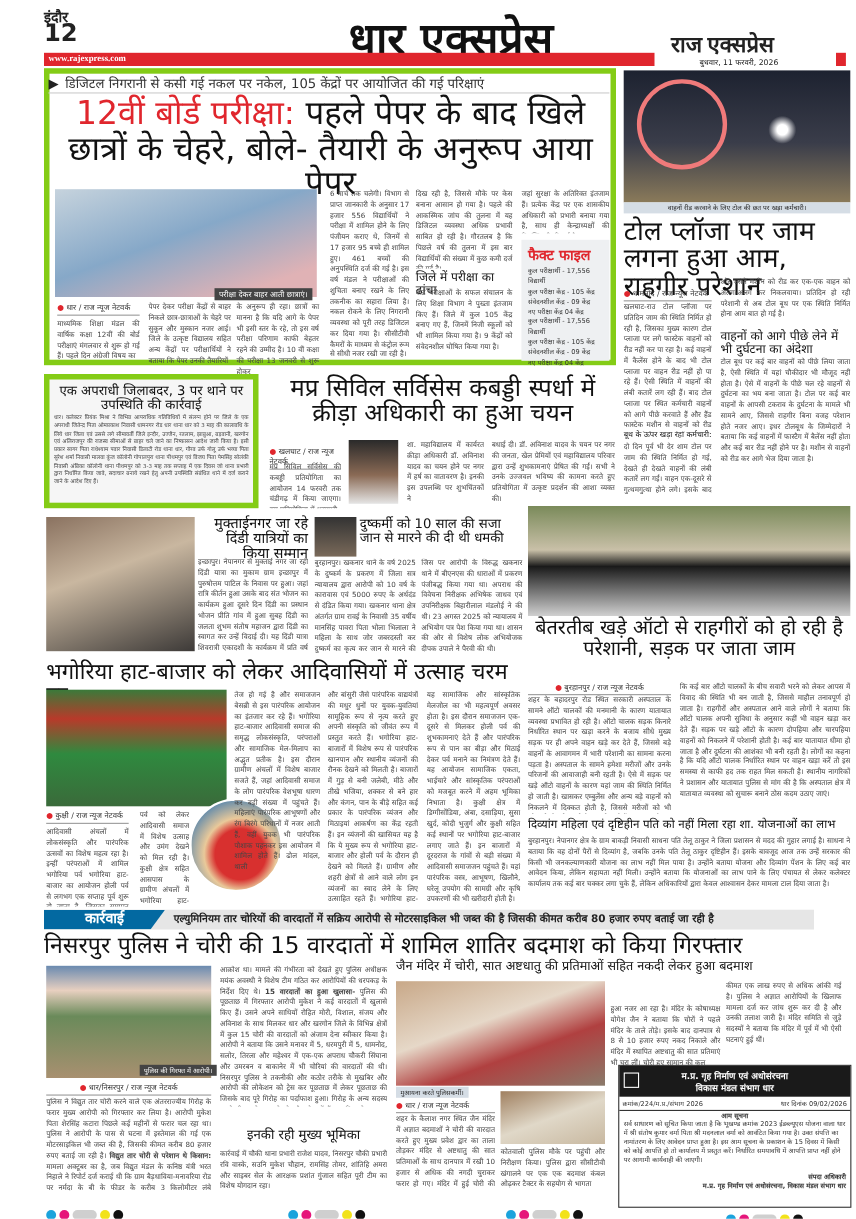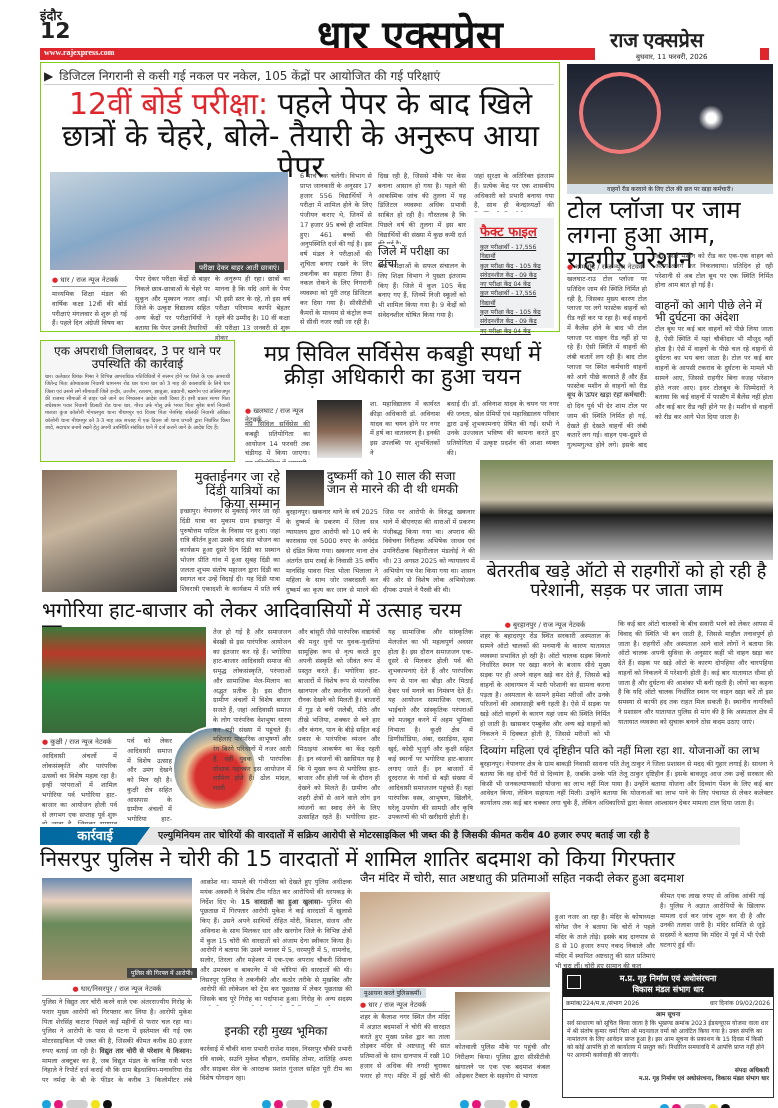--- a/index.html
+++ b/index.html
@@ -8,21 +8,21 @@
 .masthead-city{left:40px;top:6px;font-size:13px;font-weight:bold}
 .masthead-page{left:40px;top:18px;font-size:22px;font-weight:bold}
 .masthead-title{left:260px;top:6px;width:300px;text-align:center;font-size:40px;font-weight:bold;color:#111;font-family:"DejaVu Serif",serif}
 .masthead-brand{left:610px;top:26px;font-size:20px;font-weight:bold;font-family:Liberation Serif, serif}
 .redbar{left:40px;top:48px;width:555px;height:12px;background:#e0262d}
 .redbar-url{left:44px;top:48px;font-size:8px;color:#fff;font-family:"Liberation Serif",serif;font-weight:bold}
 .date{left:636px;top:52px;font-size:7px}
 .redsq{left:760px;top:48px;width:9px;height:12px;background:#e0262d}
 .kicker{left:44px;top:67px;width:510px;font-size:13px;color:#333;border-bottom:1px solid #ccc}
 .kicker .arr{color:#222;margin-right:6px}
-.box{border:1px solid #84cc16}
+.box{border:5px solid #84cc16}
 .headline{font-weight:normal;line-height:1.05;color:#111}
 .red{color:#e0262d}
 .col{font-size:6.5px;line-height:1.5;color:#444;text-align:justify}
 .photo{background:linear-gradient(135deg,#7aa6c9,#cfd9e2 40%,#a98f7c);}
 .caption{font-size:7px;background:#444;color:#fff;padding:1px 4px}
 .byline{font-size:7px;color:#333;border-bottom:1px solid #999;padding-bottom:2px}
 .byline .dot{color:#e0262d}
 .fact{background:#eef0f2;padding:4px 6px}
 .fact h4{color:#e0262d;font-size:18px;margin-bottom:2px}
 .fact div{font-size:8px;line-height:1.55;color:#333}
@@ -58,21 +58,21 @@
 <div class="abs caption" style="left:195px;top:262px;">परीक्षा देकर बाहर आती छात्राएं।</div>
 <div class="abs byline" style="left:52px;top:275px;width:75px;"><span class="dot">● </span><span>धार / राज न्यूज नेटवर्क</span></div>
 <div class="abs col" style="left:52px;top:290px;width:75px;">माध्यमिक शिक्षा मंडल की वार्षिक कक्षा 12वीं की बोर्ड परीक्षाएं मंगलवार से शुरू हो गई हैं। पहले दिन अंग्रेजी विषय का</div>
 <div class="abs col" style="left:135px;top:275px;width:75px;">पेपर देकर परीक्षा केंद्रों से बाहर निकले छात्र-छात्राओं के चेहरे पर सुकून और मुस्कान नजर आई। जिले के उत्कृष्ट विद्यालय सहित अन्य केंद्रों पर परीक्षार्थियों ने बताया कि पेपर उनकी तैयारियों</div>
 <div class="abs col" style="left:215px;top:275px;width:75px;">के अनुरूप ही रहा। छात्रों का मानना है कि यदि आगे के पेपर भी इसी स्तर के रहे, तो इस वर्ष परीक्षा परिणाम काफी बेहतर रहने की उम्मीद है। 10 वीं कक्षा की परीक्षा 13 जनवरी से शुरू होकर</div>
 <div class="abs col" style="left:300px;top:172px;width:72px;height:155px;overflow:hidden;">6 मार्च तक चलेगी। विभाग से प्राप्त जानकारी के अनुसार 17 हजार 556 विद्यार्थियों ने परीक्षा में शामिल होने के लिए पंजीयन कराए थे, जिनमें से 17 हजार 95 बच्चे ही शामिल हुए। 461 बच्चों की अनुपस्थिति दर्ज की गई है। इस वर्ष मंडल ने परीक्षाओं की शुचिता बनाए रखने के लिए तकनीक का सहारा लिया है। नकल रोकने के लिए निगरानी व्यवस्था को पूरी तरह डिजिटल कर दिया गया है। सीसीटीवी कैमरों के माध्यम से कंट्रोल रूम से सीधी नजर रखी जा रही है।</div>
 <div class="abs col" style="left:378px;top:172px;width:88px;height:72px;overflow:hidden;">दिख रही है, जिससे मौके पर केस बनाना आसान हो गया है। पहले की आकस्मिक जांच की तुलना में यह डिजिटल व्यवस्था अधिक प्रभावी साबित हो रही है। गौरतलब है कि पिछले वर्ष की तुलना में इस बार विद्यार्थियों की संख्या में कुछ कमी दर्ज की गई है।</div>
 <div class="abs headline" style="left:378px;top:246px;width:90px;font-size:11px;">जिले में परीक्षा का ढांचा</div>
 <div class="abs col" style="left:378px;top:262px;width:88px;height:66px;overflow:hidden;">बोर्ड परीक्षाओं के सफल संचालन के लिए शिक्षा विभाग ने पुख्ता इंतजाम किए हैं। जिले में कुल 105 केंद्र बनाए गए हैं, जिनमें निजी स्कूलों को भी शामिल किया गया है। 9 केंद्रों को संवेदनशील घोषित किया गया है।</div>
 <div class="abs col" style="left:474px;top:172px;width:80px;height:40px;overflow:hidden;">जहां सुरक्षा के अतिरिक्त इंतजाम हैं। प्रत्येक केंद्र पर एक शासकीय अधिकारी को प्रभारी बनाया गया है, साथ ही केन्द्राध्यक्षों की नियुक्ति भी की गई है।</div>
-<div class="abs fact" style="left:474px;top:218px;width:80px;height:110px;text-decoration:underline;">
+<div class="abs fact" style="left:474px;top:218px;width:80px;height:110px;">
   <h4 style="font-size:13px;">फैक्ट फाइल</h4>
   <div style="font-size:6px;">कुल परीक्षार्थी - 17,556 विद्यार्थी</div>
   <div style="font-size:6px;">कुल परीक्षा केंद्र - 105 केंद्र</div>
   <div style="font-size:6px;">संवेदनशील केंद्र - 09 केंद्र</div>
   <div style="font-size:6px;">नए परीक्षा केंद्र 04 केंद्र</div>
   <div style="font-size:6px;">कुल परीक्षार्थी - 17,556 विद्यार्थी</div>
   <div style="font-size:6px;">कुल परीक्षा केंद्र - 105 केंद्र</div>
   <div style="font-size:6px;">संवेदनशील केंद्र - 09 केंद्र</div>
   <div style="font-size:6px;">नए परीक्षा केंद्र 04 केंद्र</div>
 </div>
@@ -125,21 +125,21 @@
 <div class="abs col" style="left:127px;top:737px;width:45px;height:86px;overflow:hidden;">पर्व को लेकर आदिवासी समाज में विशेष उत्साह और उमंग देखने को मिल रही है। कुक्षी क्षेत्र सहित आसपास के ग्रामीण अंचलों में भगोरिया हाट-बाजारों की तैयारियां</div>
 <div class="abs col" style="left:213px;top:628px;width:78px;height:195px;overflow:hidden;">तेज हो गई है और समाजजन बेसब्री से इस पारंपरिक आयोजन का इंतजार कर रहे हैं। भगोरिया हाट-बाजार आदिवासी समाज की समृद्ध लोकसंस्कृति, परंपराओं और सामाजिक मेल-मिलाप का अद्भुत प्रतीक है। इस दौरान ग्रामीण अंचलों में विशेष बाजार सजते हैं, जहां आदिवासी समाज के लोग पारंपरिक वेशभूषा धारण कर बड़ी संख्या में पहुंचते हैं। महिलाएं पारंपरिक आभूषणों और रंग बिरंगे परिधानों में नजर आती हैं, वहीं युवक भी पारंपरिक पोशाक पहनकर इस आयोजन में शामिल होते हैं। ढोल मांदल, थाली</div>
 <div class="abs col" style="left:298px;top:628px;width:82px;height:195px;overflow:hidden;">और बांसुरी जैसे पारंपरिक वाद्ययंत्रों की मधुर धुनों पर युवक-युवतियां सामूहिक रूप से नृत्य करते हुए अपनी संस्कृति को जीवंत रूप में प्रस्तुत करते हैं। भगोरिया हाट-बाजारों में विशेष रूप से पारंपरिक खानपान और स्थानीय व्यंजनों की रौनक देखने को मिलती है। बाजारों में गुड़ से बनी जलेबी, मीठे और तीखे भजिया, शक्कर से बने हार और कंगन, पान के बीड़े सहित कई प्रकार के पारंपरिक व्यंजन और मिठाइयां आकर्षण का केंद्र रहती हैं। इन व्यंजनों की खासियत यह है कि ये मुख्य रूप से भगोरिया हाट-बाजार और होली पर्व के दौरान ही देखने को मिलते हैं। ग्रामीण और शहरी क्षेत्रों से आने वाले लोग इन व्यंजनों का स्वाद लेने के लिए उत्साहित रहते हैं। भगोरिया हाट-बाजार केवल खरीदारी का माध्यम नहीं है, बल्कि</div>
 <div class="abs col" style="left:388px;top:628px;width:85px;height:195px;overflow:hidden;">यह सामाजिक और सांस्कृतिक मेलजोल का भी महत्वपूर्ण अवसर होता है। इस दौरान समाजजन एक-दूसरे से मिलकर होली पर्व की शुभकामनाएं देते हैं और पारंपरिक रूप से पान का बीड़ा और मिठाई देकर पर्व मनाने का निमंत्रण देते हैं। यह आयोजन सामाजिक एकता, भाईचारे और सांस्कृतिक परंपराओं को मजबूत करने में अहम भूमिका निभाता है। कुक्षी क्षेत्र में डिग्गीसोंडिया, अंबा, दसाड़िया, सुसा खुर्द, कोदी भुजुर्ग और कुक्षी सहित कई स्थानों पर भगोरिया हाट-बाजार लगाए जाते हैं। इन बाजारों में दूरदराज के गांवों से बड़ी संख्या में आदिवासी समाजजन पहुंचते हैं। यहां पारंपरिक वस्त्र, आभूषण, खिलौने, घरेलू उपयोग की सामग्री और कृषि उपकरणों की भी खरीदारी होती है।</div>
 
 <div class="abs headline" style="left:480px;top:745px;width:293px;font-size:10.5px;">दिव्यांग महिला एवं दृष्टिहीन पति को नहीं मिला रहा शा. योजनाओं का लाभ</div>
 <div class="abs col" style="left:480px;top:760px;width:293px;height:64px;overflow:hidden;">बुरहानपुर। नेपानगर क्षेत्र के ग्राम बाकड़ी निवासी साधना पति तेलू ठाकुर ने जिला प्रशासन से मदद की गुहार लगाई है। साधना ने बताया कि वह दोनों पैरों से दिव्यांग है, जबकि उनके पति तेलू ठाकुर दृष्टिहीन हैं। इसके बावजूद आज तक उन्हें सरकार की किसी भी जनकल्याणकारी योजना का लाभ नहीं मिल पाया है। उन्होंने बताया योजना और दिव्यांग पेंशन के लिए कई बार आवेदन किया, लेकिन सहायता नहीं मिली। उन्होंने बताया कि योजनाओं का लाभ पाने के लिए पंचायत से लेकर कलेक्टर कार्यालय तक कई बार चक्कर लगा चुके हैं, लेकिन अधिकारियों द्वारा केवल आश्वासन देकर मामला टाल दिया जाता है।</div>
 
 <div class="abs kband">
   <div class="lab">कार्रवाई</div>
-  <div class="txt" style="font-size:9.5px;white-space:nowrap;">एल्युमिनियम तार चोरियों की वारदातों में सक्रिय आरोपी से मोटरसाइकिल भी जब्त की है जिसकी कीमत करीब 40 हजार रुपए बताई जा रही है</div>
+  <div class="txt" style="font-size:9.5px;white-space:nowrap;">एल्युमिनियम तार चोरियों की वारदातों में सक्रिय आरोपी से मोटरसाइकिल भी जब्त की है जिसकी कीमत करीब 80 हजार रुपए बताई जा रही है</div>
 </div>
 
 <div class="abs headline" style="left:40px;top:848px;width:720px;font-size:21px;white-space:nowrap;">निसरपुर पुलिस ने चोरी की 15 वारदातों में शामिल शातिर बदमाश को किया गिरफ्तार</div>
 <div class="abs photo" style="left:42px;top:878px;width:150px;height:102px;background:linear-gradient(180deg,#6a8ab0,#e8d0c0 22%,#6a8a5a 45%,#a89070);"></div>
 <div class="abs caption" style="left:127px;top:968px;font-size:6px;">पुलिस की गिरफ्त में आरोपी।</div>
 <div class="abs byline" style="left:42px;top:984px;width:150px;text-align:center;"><span class="dot">● </span><span>धार/निसरपुर / राज न्यूज नेटवर्क</span></div>
 <div class="abs col" style="left:42px;top:998px;width:150px;height:85px;overflow:hidden;">
   <span>पुलिस ने विद्युत तार चोरी करने वाले एक अंतरराज्यीय गिरोह के फरार मुख्य आरोपी को गिरफ्तार कर लिया है। आरोपी मुकेश पिता शेरसिंह कटारा पिछले कई महीनों से फरार चल रहा था। पुलिस ने आरोपी के पास से घटना में इस्तेमाल की गई एक मोटरसाइकिल भी जब्त की है, जिसकी कीमत करीब 80 हजार रुपए बताई जा रही है।</span>
   <b>विद्युत तार चोरी से परेशान थे किसान:</b>
   <span>मामला अक्टूबर का है, जब विद्युत मंडल के कनिष्ठ यंत्री भरत निहाले ने रिपोर्ट दर्ज कराई थी कि ग्राम बैड़धाविया-मनावरिया रोड पर नर्मदा के बी के फीडर के करीब 3 किलोमीटर लंबे एल्युमिनियम तार चोरी हो गए हैं। सिंचाई के समय बिजली गुल होने से क्षेत्र के किसानों में काफी</span>

